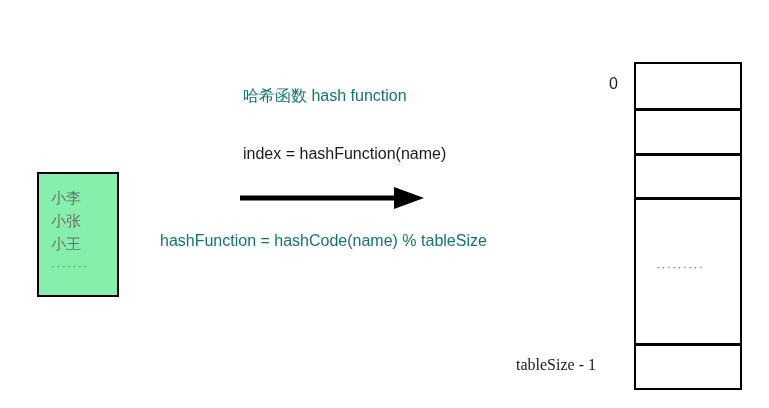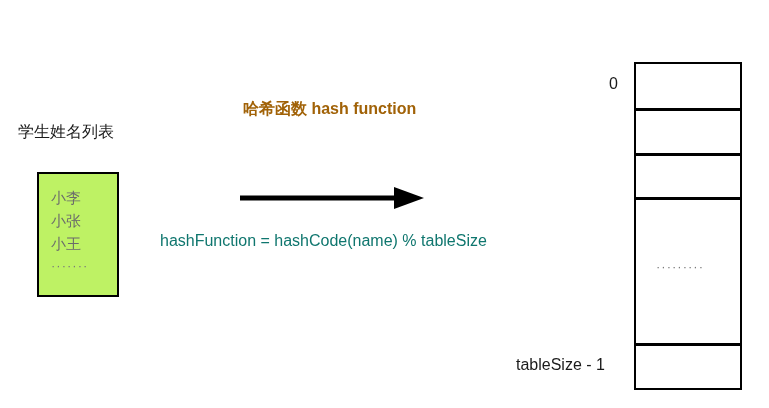--- a/index.html
+++ b/index.html
@@ -32,21 +32,21 @@
     white-space: nowrap;
     color: #1a1a1a;
   }
   .names-box {
     position: absolute;
     left: 37px;
     top: 172px;
     width: 82px;
     height: 125px;
     border: 2px solid #000000;
-    background: #bef264;
+    background: #86efac;
     box-sizing: border-box;
   }
   .names-list {
     position: absolute;
     left: 12px;
     top: 12px;
     display: flex;
     flex-direction: column;
   }
   .name-item {
@@ -60,26 +60,26 @@
     line-height: 22px;
     color: #7a7a7a;
     letter-spacing: 1px;
     white-space: nowrap;
   }
 
   
   .hashfn-title {
     position: absolute;
     left: 243px;
-    top: 99px;
-    font-size: 16px;
-    line-height: 20px;
-    font-weight: bold;
-    white-space: nowrap;
-    color: #a16207;
+    top: 86px;
+    font-size: 16px;
+    line-height: 20px;
+    font-weight: normal;
+    white-space: nowrap;
+    color: #0f766e;
   }
   .hashfn-index {
     position: absolute;
     left: 243px;
     top: 144px;
     font-size: 16px;
     line-height: 20px;
     white-space: nowrap;
     color: #1a1a1a;
   }
@@ -153,40 +153,41 @@
     color: #1a1a1a;
   }
   .index-last {
     position: absolute;
     left: 516px;
     top: 355px;
     font-size: 16px;
     line-height: 20px;
     white-space: nowrap;
     color: #1a1a1a;
+    font-family: Liberation Serif, serif;
   }
 </style>
 </head>
 <body>
 
 <div class="diagram-canvas">
 
-  <div class="names-label">学生姓名列表</div>
 
   <div class="names-box">
     <div class="names-list">
       <span class="name-item">小李</span>
       <span class="name-item">小张</span>
       <span class="name-item">小王</span>
       <span class="name-ellipsis">·······</span>
     </div>
   </div>
 
   <div class="hashfn-title">哈希函数 hash function</div>
 
+  <div class="hashfn-index">index = hashFunction(name)</div>
 
   <svg class="flow-arrow" viewBox="0 0 186 28">
     <line x1="2" y1="14" x2="160" y2="14" stroke="#000000" stroke-width="5"></line>
     <polygon points="156,3 186,14 156,25" fill="#000000"></polygon>
   </svg>
 
   <div class="hashfn-formula">hashFunction = hashCode(name) % tableSize</div>
 
 
   <div class="index-zero">0</div>

